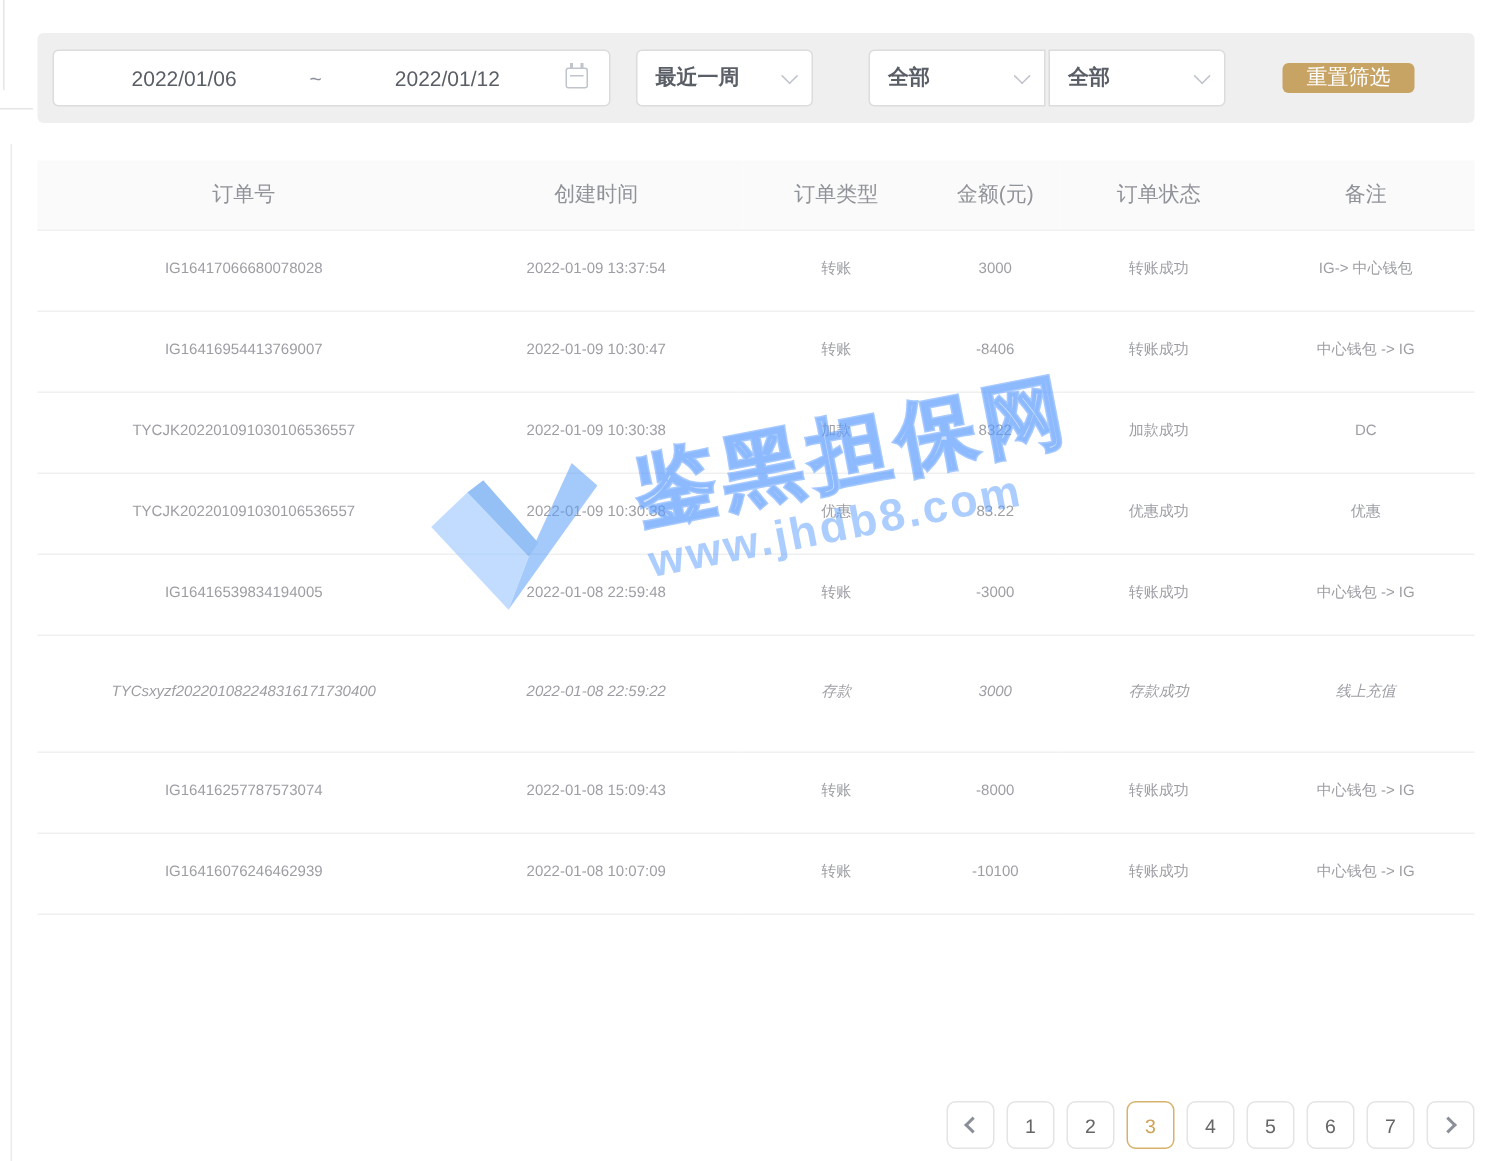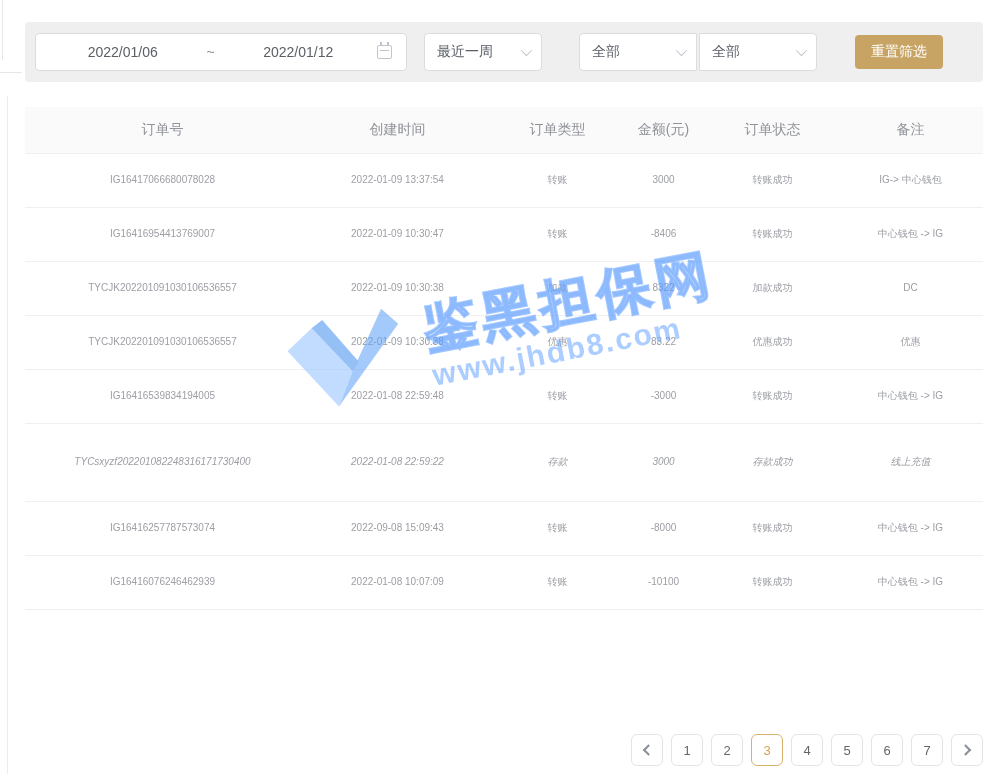--- a/index.html
+++ b/index.html
@@ -28,29 +28,29 @@
   .date-range .d { flex:1; text-align:center; }
   .date-range .sep { width:30px; text-align:center; color:#8a8f99; }
   .cal-icon { width:15px; height:14px; border:1px solid #c0c4cc; border-radius:2px; position:relative; margin-left:6px; flex:none; }
   .cal-icon::before { content:""; position:absolute; left:2px; top:-4px; width:2px; height:4px; background:#c0c4cc; }
   .cal-icon::after  { content:""; position:absolute; right:2px; top:-4px; width:2px; height:4px; background:#c0c4cc; }
   .cal-icon i { position:absolute; left:2px; top:4px; right:2px; height:1px; background:#c0c4cc; }
 
   .sel {
     height:38px; background:#fff; border:1px solid #dcdcdc; border-radius:4px;
     display:flex; align-items:center; justify-content:space-between;
-    padding:0 12px; color:#5a5e66; width:118px; flex:none;
+    padding:0 12px; color:#5a5e66; width:118px; flex:none;font-weight:bold;
   }
   .sel-quick { margin-left:17px; }
   .sel-g1 { margin-left:37px; border-top-right-radius:0; border-bottom-right-radius:0; }
   .sel-g2 { margin-left:2px; border-top-left-radius:0; border-bottom-left-radius:0; }
   .chev { width:8px; height:8px; border-right:1px solid #c0c4cc; border-bottom:1px solid #c0c4cc; transform:rotate(45deg) translateY(-2px); flex:none; }
 
   .reset-btn {
-    margin-left:auto; margin-right:40px; width:88px; height:34px;
+    margin-left:auto; margin-right:40px; width:88px; height:20px;
     background:#c8a464; color:#fff; border:none; border-radius:4px;
     font-size:14px; cursor:pointer; font-family:inherit;
   }
 
   
   .order-table {
     position:absolute; left:25px; top:107px; width:958px;
     border-collapse:collapse; table-layout:fixed; text-align:center;
   }
   .order-table thead th {
@@ -196,21 +196,21 @@
     <tr class="tall">
       <td>TYCsxyzf202201082248316171730400</td>
       <td>2022-01-08 22:59:22</td>
       <td>存款</td>
       <td class="amt-pos">3000</td>
       <td class="status-ok">存款成功</td>
       <td>线上充值</td>
     </tr>
     <tr>
       <td>IG16416257787573074</td>
-      <td>2022-09-08 15:09:43</td>
+      <td>2022-01-08 15:09:43</td>
       <td>转账</td>
       <td class="amt-neg">-8000</td>
       <td class="status-ok">转账成功</td>
       <td>中心钱包 -&gt; IG</td>
     </tr>
     <tr>
       <td>IG16416076246462939</td>
       <td>2022-01-08 10:07:09</td>
       <td>转账</td>
       <td class="amt-neg">-10100</td>

